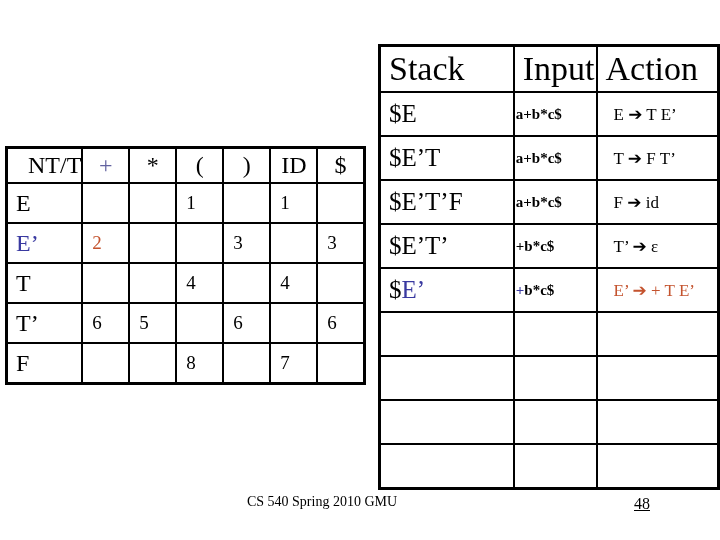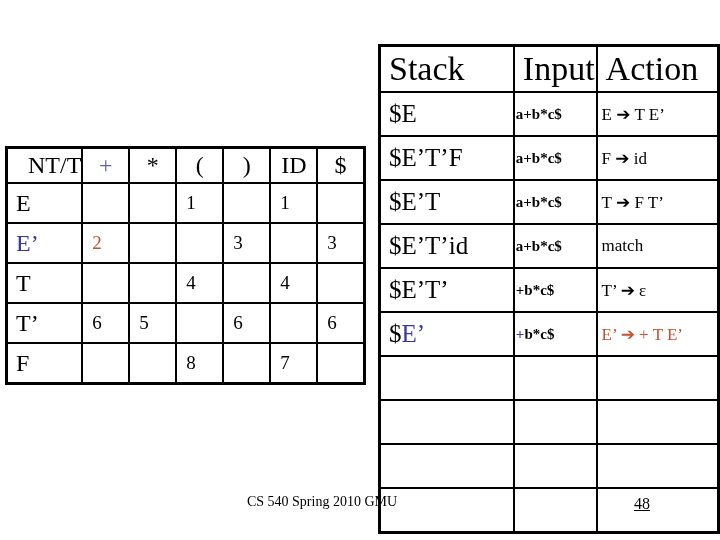--- a/index.html
+++ b/index.html
@@ -16,21 +16,21 @@
   #parse td{height:36px;}
   #parse td.lbl{font-size:24px;padding-left:8px;}
   #parse td.val{font-size:19px;padding-left:9px;}
 
   
   #trace{left:378px;top:44px;}
   #trace th{height:42px;font-size:34px;font-weight:normal;text-align:left;padding-left:8px;}
   #trace td{height:40px;}
   #trace td.stack{font-size:25px;padding-left:8px;}
   #trace td.input{font-size:15px;font-weight:bold;}
-  #trace td.action{font-size:17px;padding-left:4px;}
+  #trace td.action{font-size:17px;padding-left:16px;}
 
   .blue{color:#3939a0;}
   .mblue{color:#62629f;}
   .red{color:#c4532e;}
 
   .footer{position:absolute;top:494px;left:0;width:644px;text-align:center;font-size:14px;}
   .pagenum{position:absolute;top:495px;left:634px;font-size:16px;text-decoration:underline;}
 </style>
 </head>
 <body>
@@ -114,33 +114,28 @@
     <th>Stack</th>
     <th>Input</th>
     <th>Action</th>
   </tr>
   <tr>
     <td class="stack">$E</td>
     <td class="input">a+b*c$</td>
     <td class="action">E ➔ T E’</td>
   </tr>
   <tr>
-    <td class="stack">$E’T’F</td>
-    <td class="input">a+b*c$</td>
-    <td class="action">F ➔ id</td>
-  </tr>
-  <tr>
     <td class="stack">$E’T</td>
     <td class="input">a+b*c$</td>
     <td class="action">T ➔ F T’</td>
   </tr>
   <tr>
-    <td class="stack">$E’T’id</td>
+    <td class="stack">$E’T’F</td>
     <td class="input">a+b*c$</td>
-    <td class="action">match</td>
+    <td class="action">F ➔ id</td>
   </tr>
   <tr>
     <td class="stack">$E’T’</td>
     <td class="input">+b*c$</td>
     <td class="action">T’ ➔ ε</td>
   </tr>
   <tr>
     <td class="stack"><span>$</span><span class="blue">E’</span></td>
     <td class="input"><span class="blue">+</span><span>b*c$</span></td>
     <td class="action red">E’ ➔ + T E’</td>

